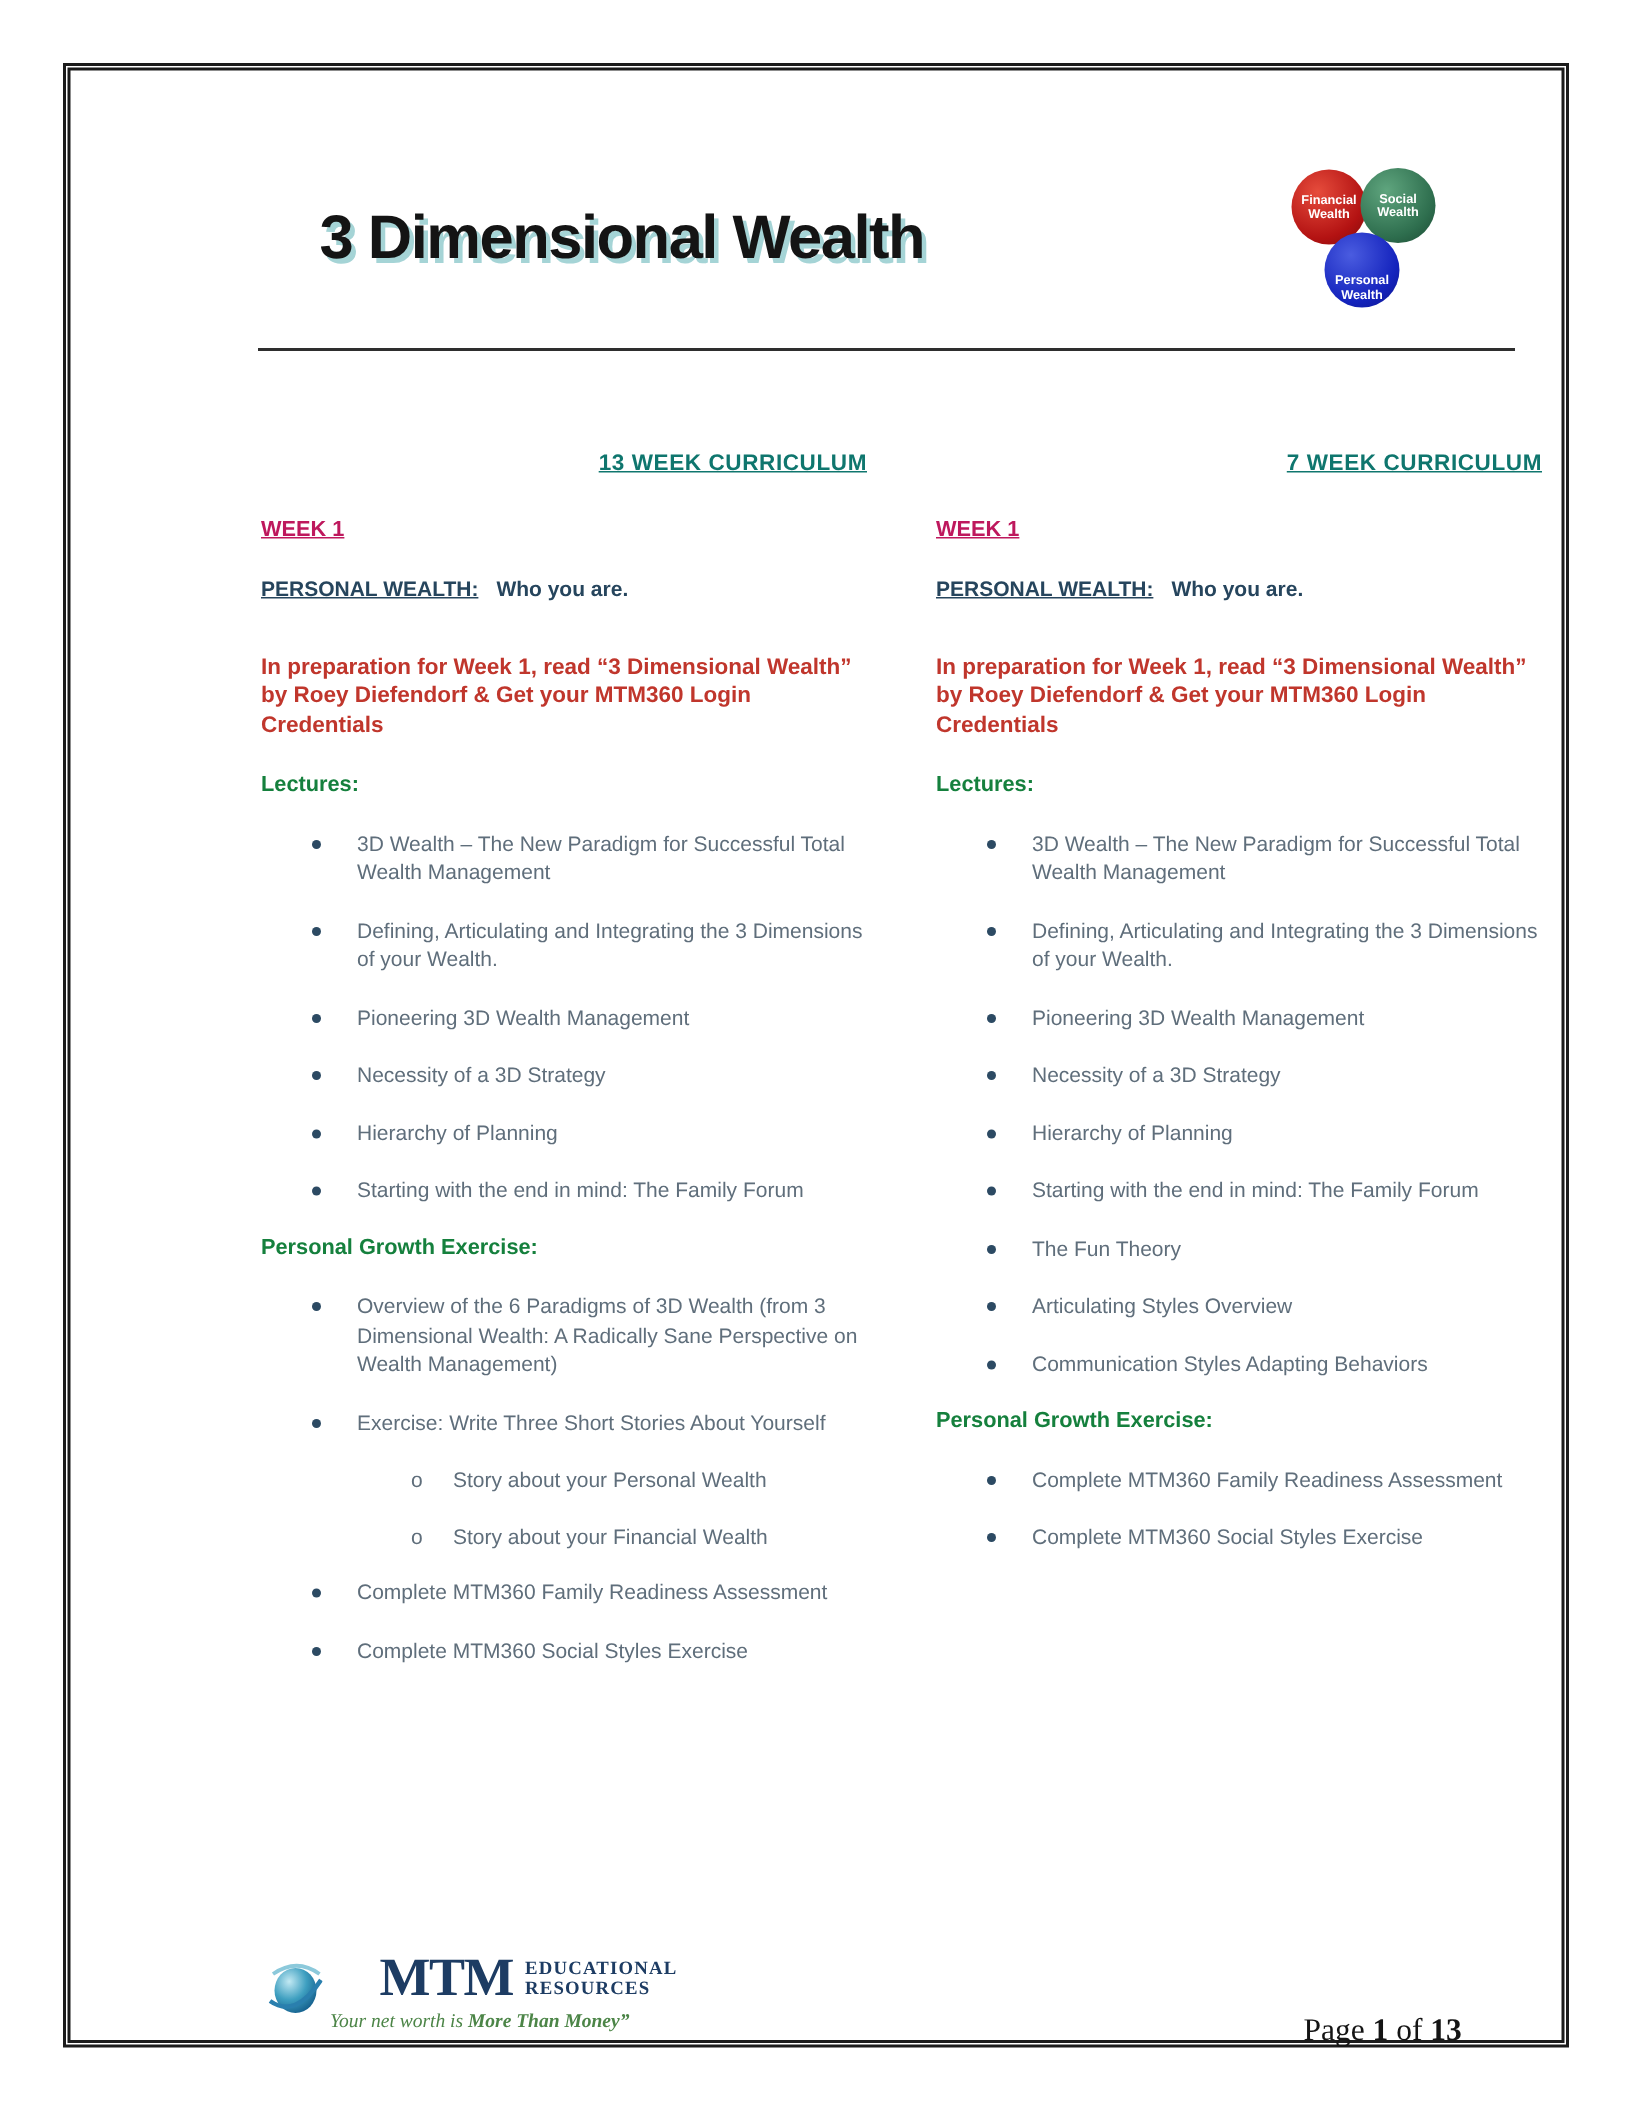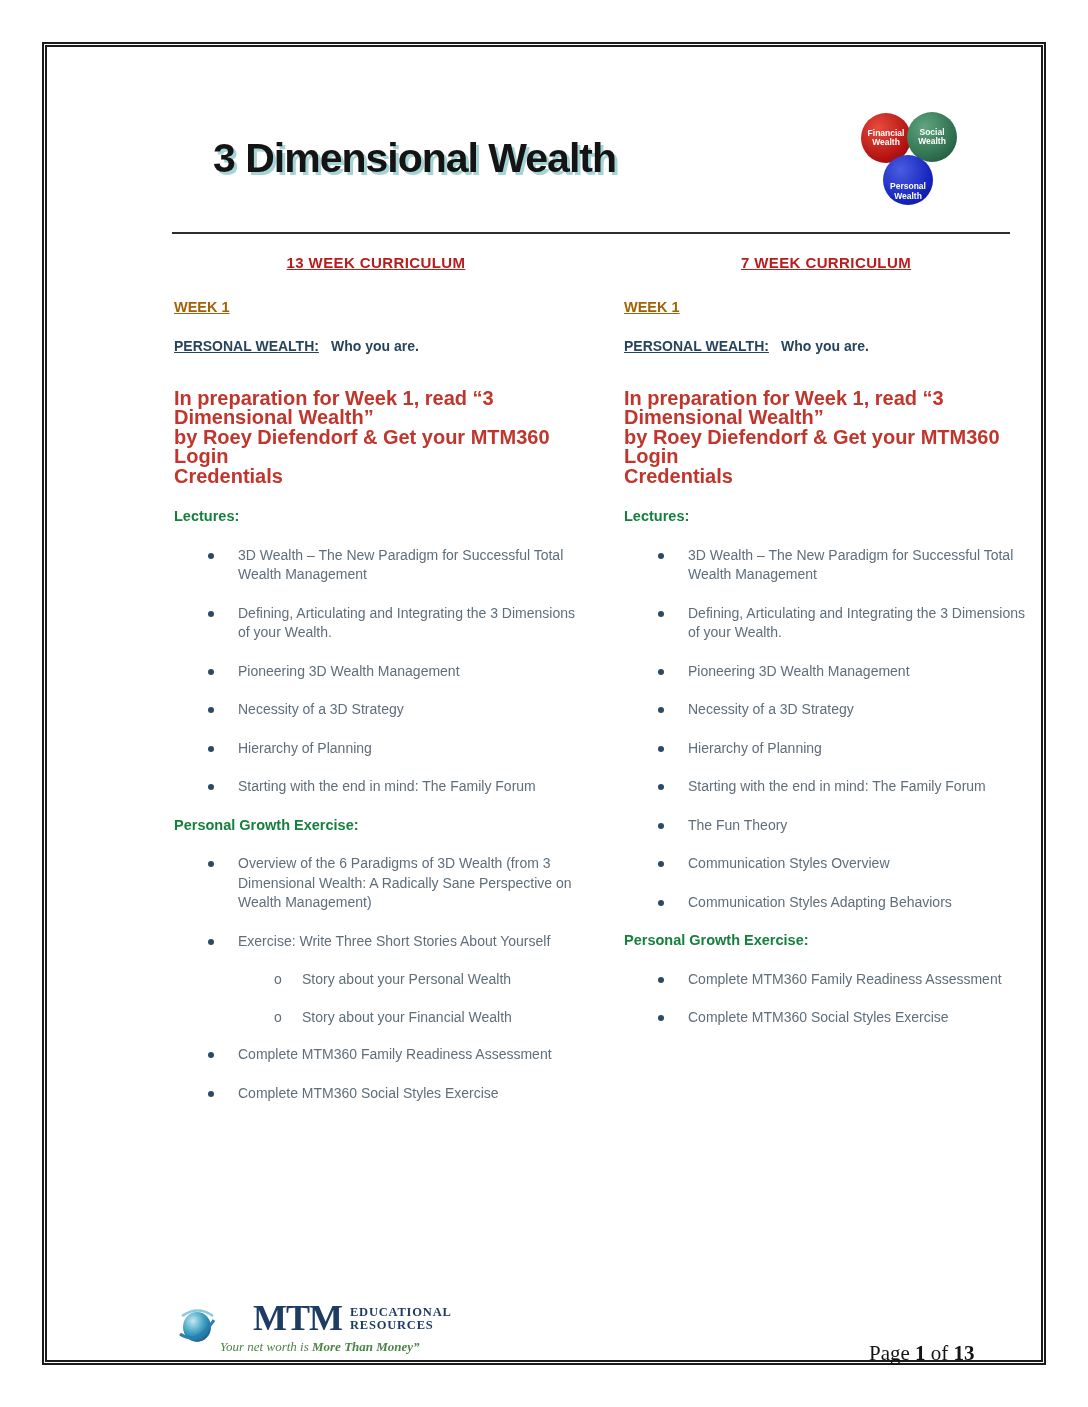--- a/index.html
+++ b/index.html
@@ -29,31 +29,31 @@
   .vc-financial { left:2px;  top:6px;  background:radial-gradient(circle at 35% 30%, #e64c3c, #b31212 65%, #7c0b0b); z-index:1; }
   .vc-social    { left:48px; top:5px;  background:radial-gradient(circle at 35% 30%, #5fa57e, #2e6e4e 65%, #1b4832); z-index:1; }
   .vc-personal  { left:24px; top:48px; background:radial-gradient(circle at 35% 30%, #4a5ce0, #1423bd 65%, #0c1488); z-index:2;align-items:flex-end; }
   .title-rule { position:absolute; left:125px; top:185px; width:838px; border-top:2px solid #2e2e2e; }
 
   
   .col { position:absolute; top:206px; width:404px; font-size:14px; line-height:19.5px; }
   .col-left  { left:127px; }
   .col-right { left:577px; }
   .curr-header {
-    font-size:15px; font-weight:bold; color:#b91c1c; text-align:center;
-    text-decoration:underline; letter-spacing:0.4px; margin-bottom:25px;
+    font-size:15px; font-weight:bold; color:#0f766e; text-align:right;
+    text-decoration:underline; letter-spacing:0.4px; margin-bottom:25px;margin-top:46px;
   }
   .week {
-    font-size:14.5px; font-weight:bold; color:#a16207;
+    font-size:14.5px; font-weight:bold; color:#be185d;
     text-decoration:underline; margin-bottom:20px;
   }
   .wealth-line { font-size:14px; font-weight:bold; color:#26455d; margin-bottom:32px; }
   .wealth-label { text-decoration:underline; }
   .wealth-desc { margin-left:12px; }
-  .prep { color:#c0362c; font-weight:bold; font-size:20px; line-height:19.5px; margin-bottom:21px; }
+  .prep { color:#c0362c; font-weight:bold; font-size:15px; line-height:19.5px; margin-bottom:21px; }
   .sec-label { font-size:14.5px; font-weight:bold; color:#15803d; margin-bottom:19px; }
   ul { list-style:none; }
   .bullets li { position:relative; padding-left:64px; margin-bottom:19px; }
   .bullets li::before {
     content:""; position:absolute; left:34px; top:7px;
     width:6px; height:6px; border-radius:50%; background:#2c4a63;
   }
   .subbullets li { position:relative; padding-left:128px; margin-bottom:18px; }
   .subbullets li::before { content:"o"; position:absolute; left:100px; top:0; color:#5f6e7b; }
 
@@ -150,21 +150,21 @@
     </div>
     <div class="sec-label">Lectures:</div>
     <ul class="bullets">
       <li>3D Wealth – The New Paradigm for Successful Total Wealth Management</li>
       <li>Defining, Articulating and Integrating the 3 Dimensions of your Wealth.</li>
       <li>Pioneering 3D Wealth Management</li>
       <li>Necessity of a 3D Strategy</li>
       <li>Hierarchy of Planning</li>
       <li>Starting with the end in mind: The Family Forum</li>
       <li>The Fun Theory</li>
-      <li>Communication Styles Overview</li>
+      <li>Articulating Styles Overview</li>
       <li>Communication Styles Adapting Behaviors</li>
     </ul>
     <div class="sec-label">Personal Growth Exercise:</div>
     <ul class="bullets">
       <li>Complete MTM360 Family Readiness Assessment</li>
       <li>Complete MTM360 Social Styles Exercise</li>
     </ul>
   </section>
 
   <div class="mtm">

